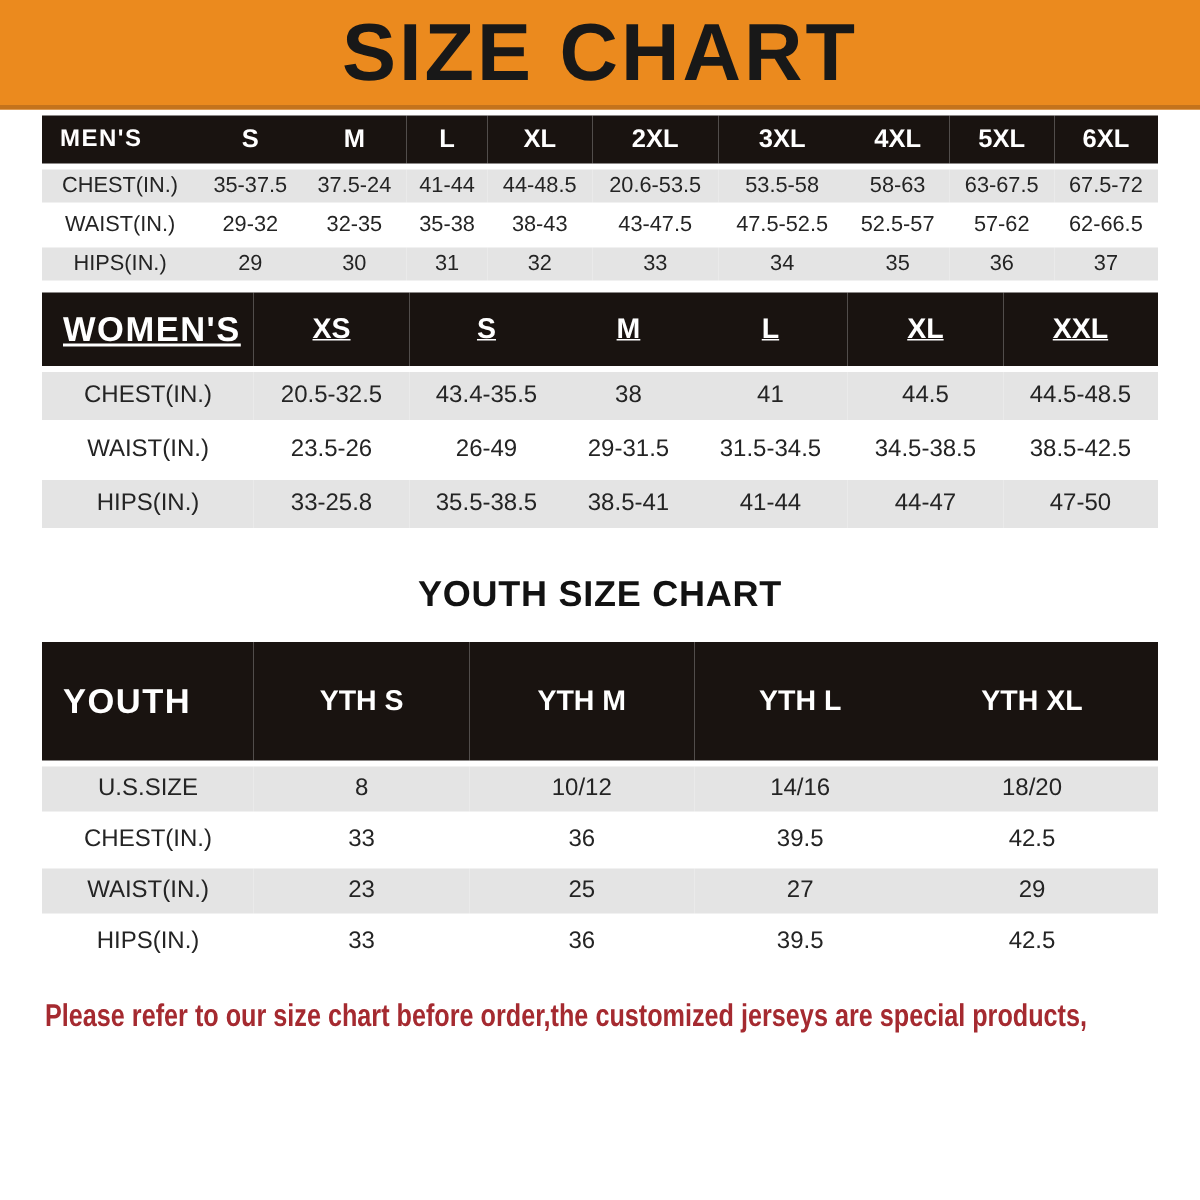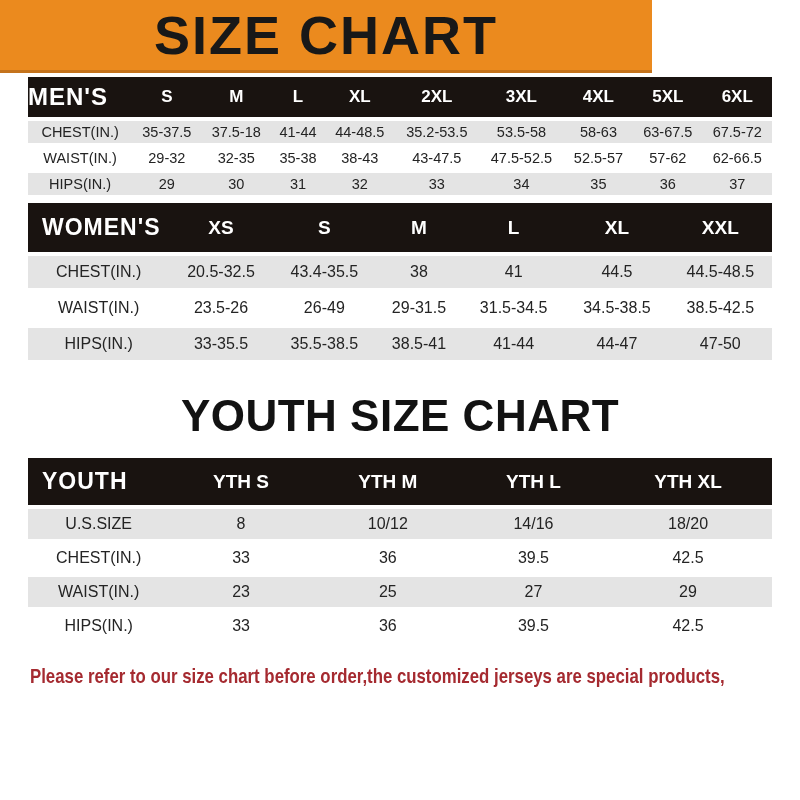--- a/index.html
+++ b/index.html
@@ -5,48 +5,48 @@
   :root{
     --banner-bg:#EB8A1E;
     --header-bg:#191310;
     --stripe:#E4E4E4;
     --ink:#1d1d1d;
     --footer-red:#A52A30;
   }
   *{margin:0;padding:0;box-sizing:border-box;}
   html,body{width:800px;height:800px;overflow:hidden;background:#fff;
     font-family:"Liberation Sans","DejaVu Sans",sans-serif;color:var(--ink);}
-  .banner{width:652px;height:73px;background:var(--banner-bg);
+  .banner{width:800px;height:73px;background:var(--banner-bg);
     display:flex;align-items:center;justify-content:center;
     border-bottom:3px solid #c4731c;}
   .banner h1{font-size:54px;font-weight:800;letter-spacing:2px;color:#181818;
     line-height:1;}
   .section-title{text-align:center;font-weight:800;color:#121212;letter-spacing:0.5px;}
   .size-table{width:744px;margin:0 auto;border-collapse:separate;border-spacing:0 4px;
     table-layout:auto;}
   .head-row th{background:var(--header-bg);color:#fff;font-weight:700;
     text-align:center;white-space:nowrap;}
   .head-row .header-label{text-align:left;letter-spacing:1px;}
   tbody td{text-align:center;white-space:nowrap;color:#242424;}
   tbody tr:nth-child(odd) td{background:var(--stripe);}
   tbody .row-label{font-size:0.95em;}
   
   .section-0 .section-title{font-size:31px;margin:15px 0 9px;}
   .section-0 th{font-size:17px;padding:6px 5px;}
-  .section-0 .header-label{font-size:24px;padding-left:0;}
+  .section-0 .header-label{font-size:16px;padding-left:12px;}
   .section-0 td{font-size:14.5px;padding:3px 3px;}
   
   .section-1 .section-title{font-size:32px;margin:25px 0 13px;}
-  .section-1 th{font-size:19px;padding:11px 6px;}
+  .section-1 th{font-size:19px;padding:11px 6px;text-decoration:underline;}
   .section-1 .header-label{font-size:23px;padding-left:14px;}
   .section-1 td{font-size:16px;padding:7px 6px;}
   .section-1 .row-label{width:19%;}
   
-  .section-2 .section-title{font-size:44px;margin:27px 0 13px;}
-  .section-2 th{font-size:19px;padding:10px 6px;}
+  .section-2 .section-title{font-size:24px;margin:27px 0 13px;}
+  .section-2 th{font-size:19px;padding:26px 6px;}
   .section-2 .header-label{font-size:23px;padding-left:14px;}
   .section-2 td{font-size:16px;padding:6px 6px;}
   .section-2 .row-label{width:19%;}
   .section-0 .row-label{width:14%;}
   .footer{margin:16px 0 0 30px;}
   .footer p{color:var(--footer-red);font-size:21px;font-weight:600;line-height:1.45;
     transform:scaleX(0.8);transform-origin:left center;white-space:nowrap;}
 </style>
 </head>
 <body>
@@ -70,24 +70,24 @@
               <th class="col-head">3XL</th>
               <th class="col-head">4XL</th>
               <th class="col-head">5XL</th>
               <th class="col-head">6XL</th>
             </tr>
       </thead>
       <tbody>
             <tr>
               <td class="row-label">CHEST(IN.)</td>
               <td class="cell">35-37.5</td>
-              <td class="cell">37.5-18</td>
+              <td class="cell">37.5-24</td>
               <td class="cell">41-44</td>
               <td class="cell">44-48.5</td>
-              <td class="cell">35.2-53.5</td>
+              <td class="cell">20.6-53.5</td>
               <td class="cell">53.5-58</td>
               <td class="cell">58-63</td>
               <td class="cell">63-67.5</td>
               <td class="cell">67.5-72</td>
             </tr>
             <tr>
               <td class="row-label">WAIST(IN.)</td>
               <td class="cell">29-32</td>
               <td class="cell">32-35</td>
               <td class="cell">35-38</td>
@@ -141,21 +141,21 @@
               <td class="row-label">WAIST(IN.)</td>
               <td class="cell">23.5-26</td>
               <td class="cell">26-49</td>
               <td class="cell">29-31.5</td>
               <td class="cell">31.5-34.5</td>
               <td class="cell">34.5-38.5</td>
               <td class="cell">38.5-42.5</td>
             </tr>
             <tr>
               <td class="row-label">HIPS(IN.)</td>
-              <td class="cell">33-35.5</td>
+              <td class="cell">33-25.8</td>
               <td class="cell">35.5-38.5</td>
               <td class="cell">38.5-41</td>
               <td class="cell">41-44</td>
               <td class="cell">44-47</td>
               <td class="cell">47-50</td>
             </tr>
           </tbody>
     </table>
   </section>
 

